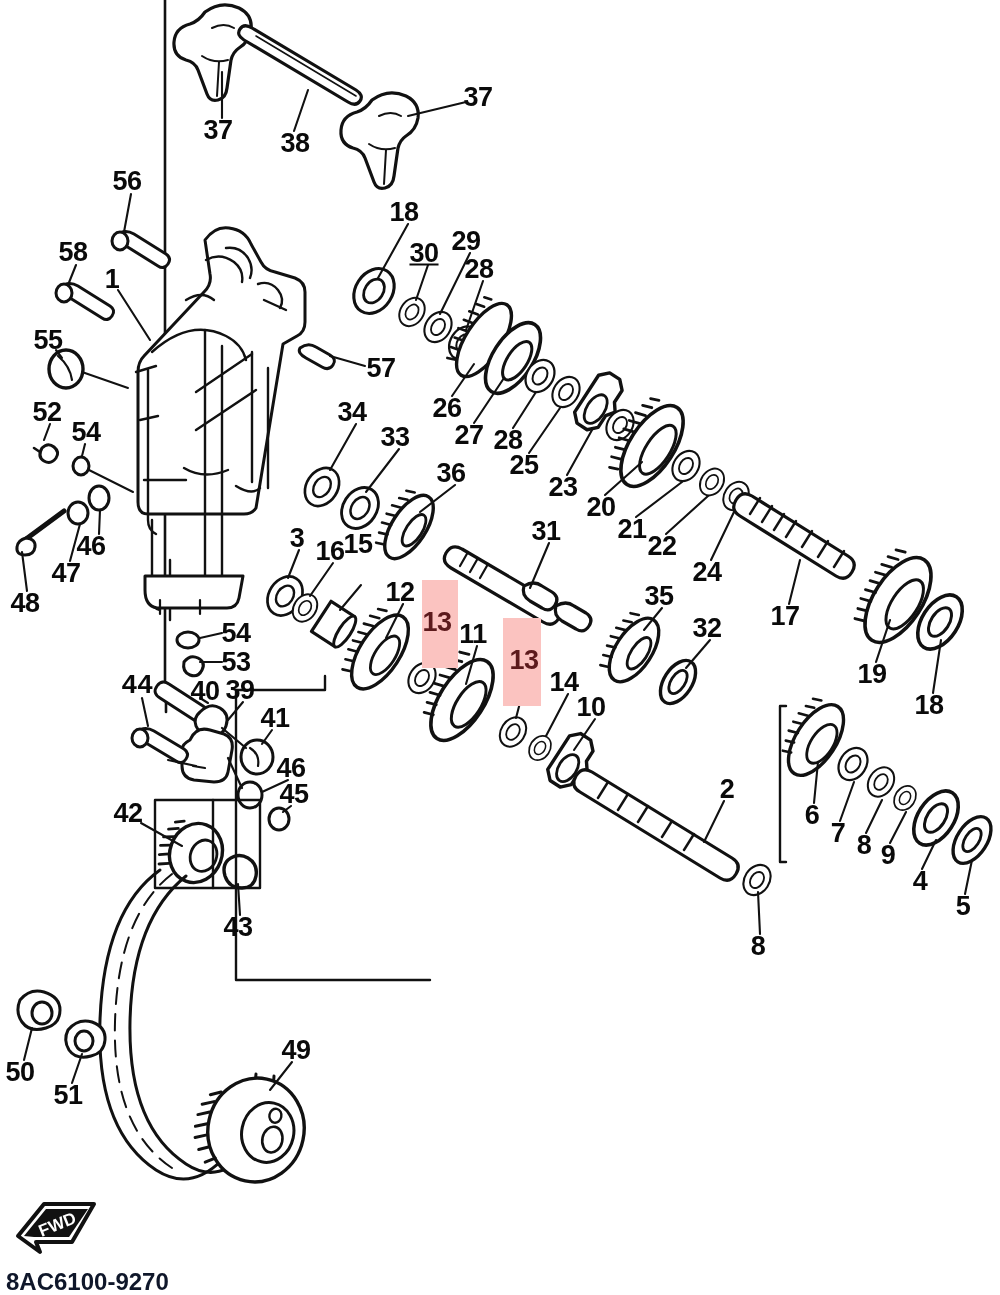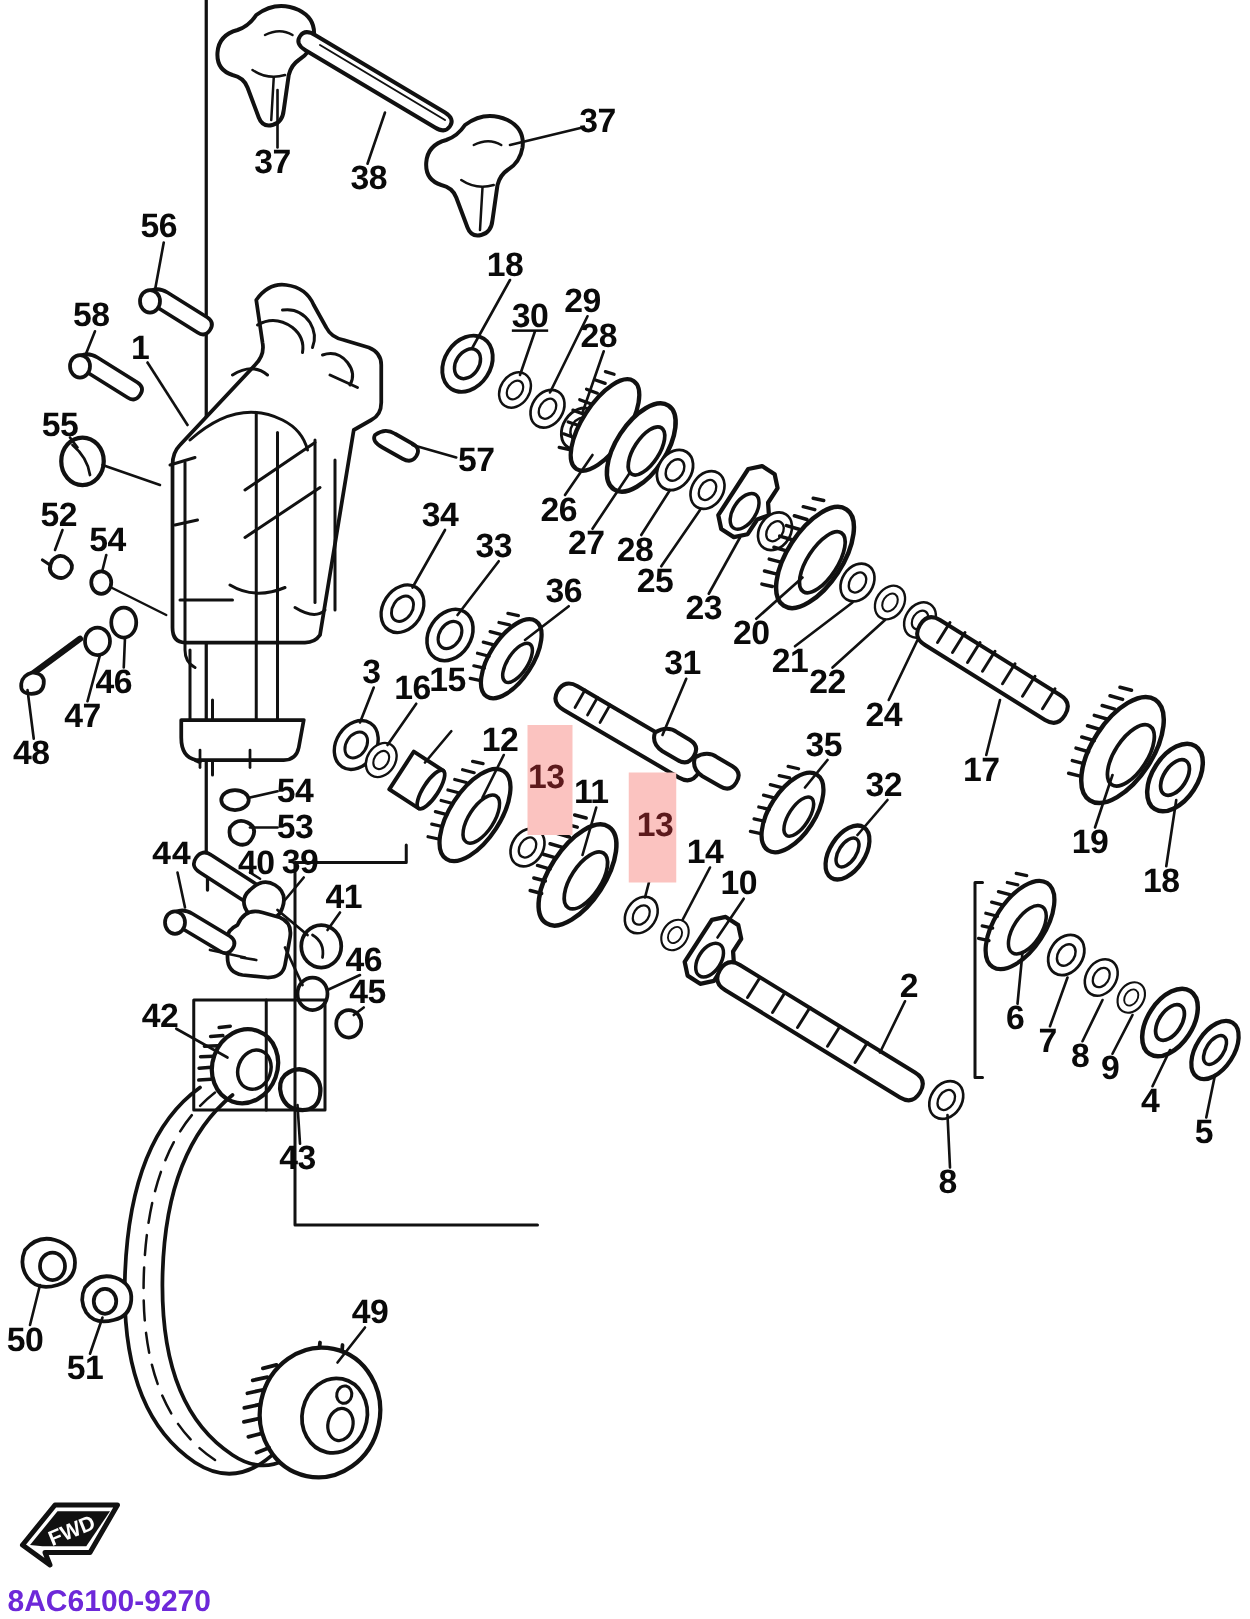--- a/index.html
+++ b/index.html
@@ -45,21 +45,21 @@
     z-index:3;
   }
   
   #partno{
     position:absolute;
     left:6px;
     top:1268px;
     font-family:"Liberation Sans", sans-serif;
     font-weight:bold;
     font-size:24px;
-    color:#6d28d9;
+    color:#0f172a;
     letter-spacing:0px;
     white-space:nowrap;
   }
   #fwd-badge{
     position:absolute;
     left:14px;
     top:1196px;
     width:86px;
     height:62px;
   }

